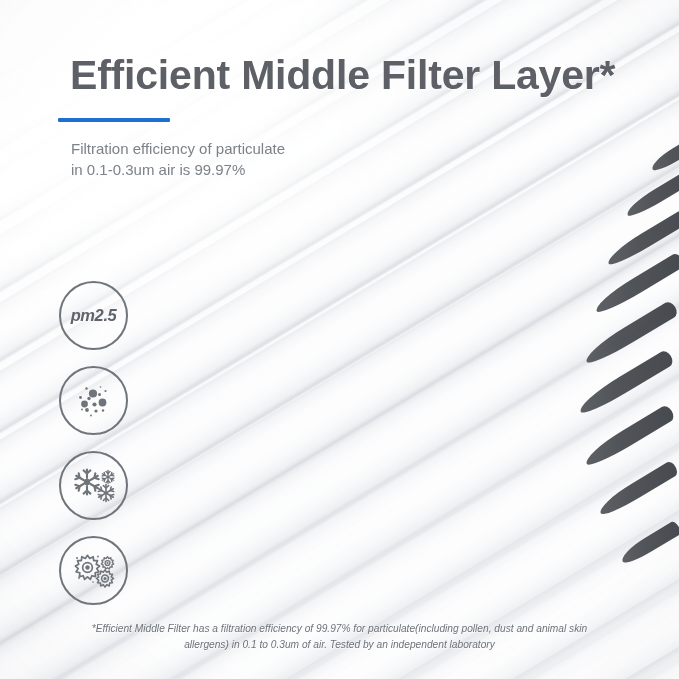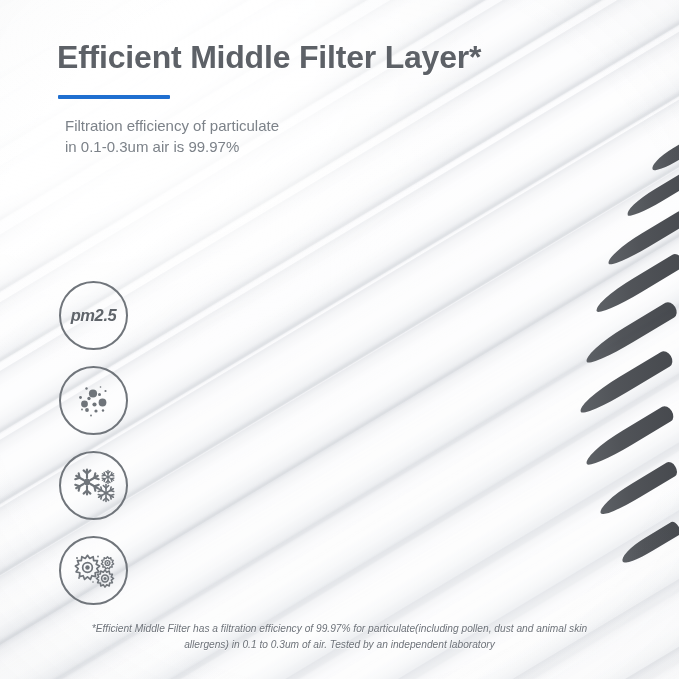--- a/index.html
+++ b/index.html
@@ -105,38 +105,38 @@
   }
 
   
   .header {
     position: absolute;
     left: 57px;
     top: 40px;
     z-index: 6;
   }
   .title {
-    margin: 0;
-    font-size: 32px;
+    margin: 13px;
+    font-size: 41px;
     font-weight: bold;
     letter-spacing: -0.2px;
     color: #5d6167;
     line-height: 1.12;
     white-space: nowrap;
     text-shadow: 0 1px 0 rgba(255,255,255,0.85);
   }
   .rule {
     width: 112px;
     height: 4px;
     background: #1f6fd0;
     margin: 19px 0 16px 1px;
     border-radius: 1px;
   }
   .subtitle {
-    margin: 8px;
+    margin: 14px;
     font-size: 15px;
     line-height: 1.42;
     color: #7c8289;
     white-space: pre-line;
   }
 
   
   .badges {
     position: absolute;
     left: 59px;

